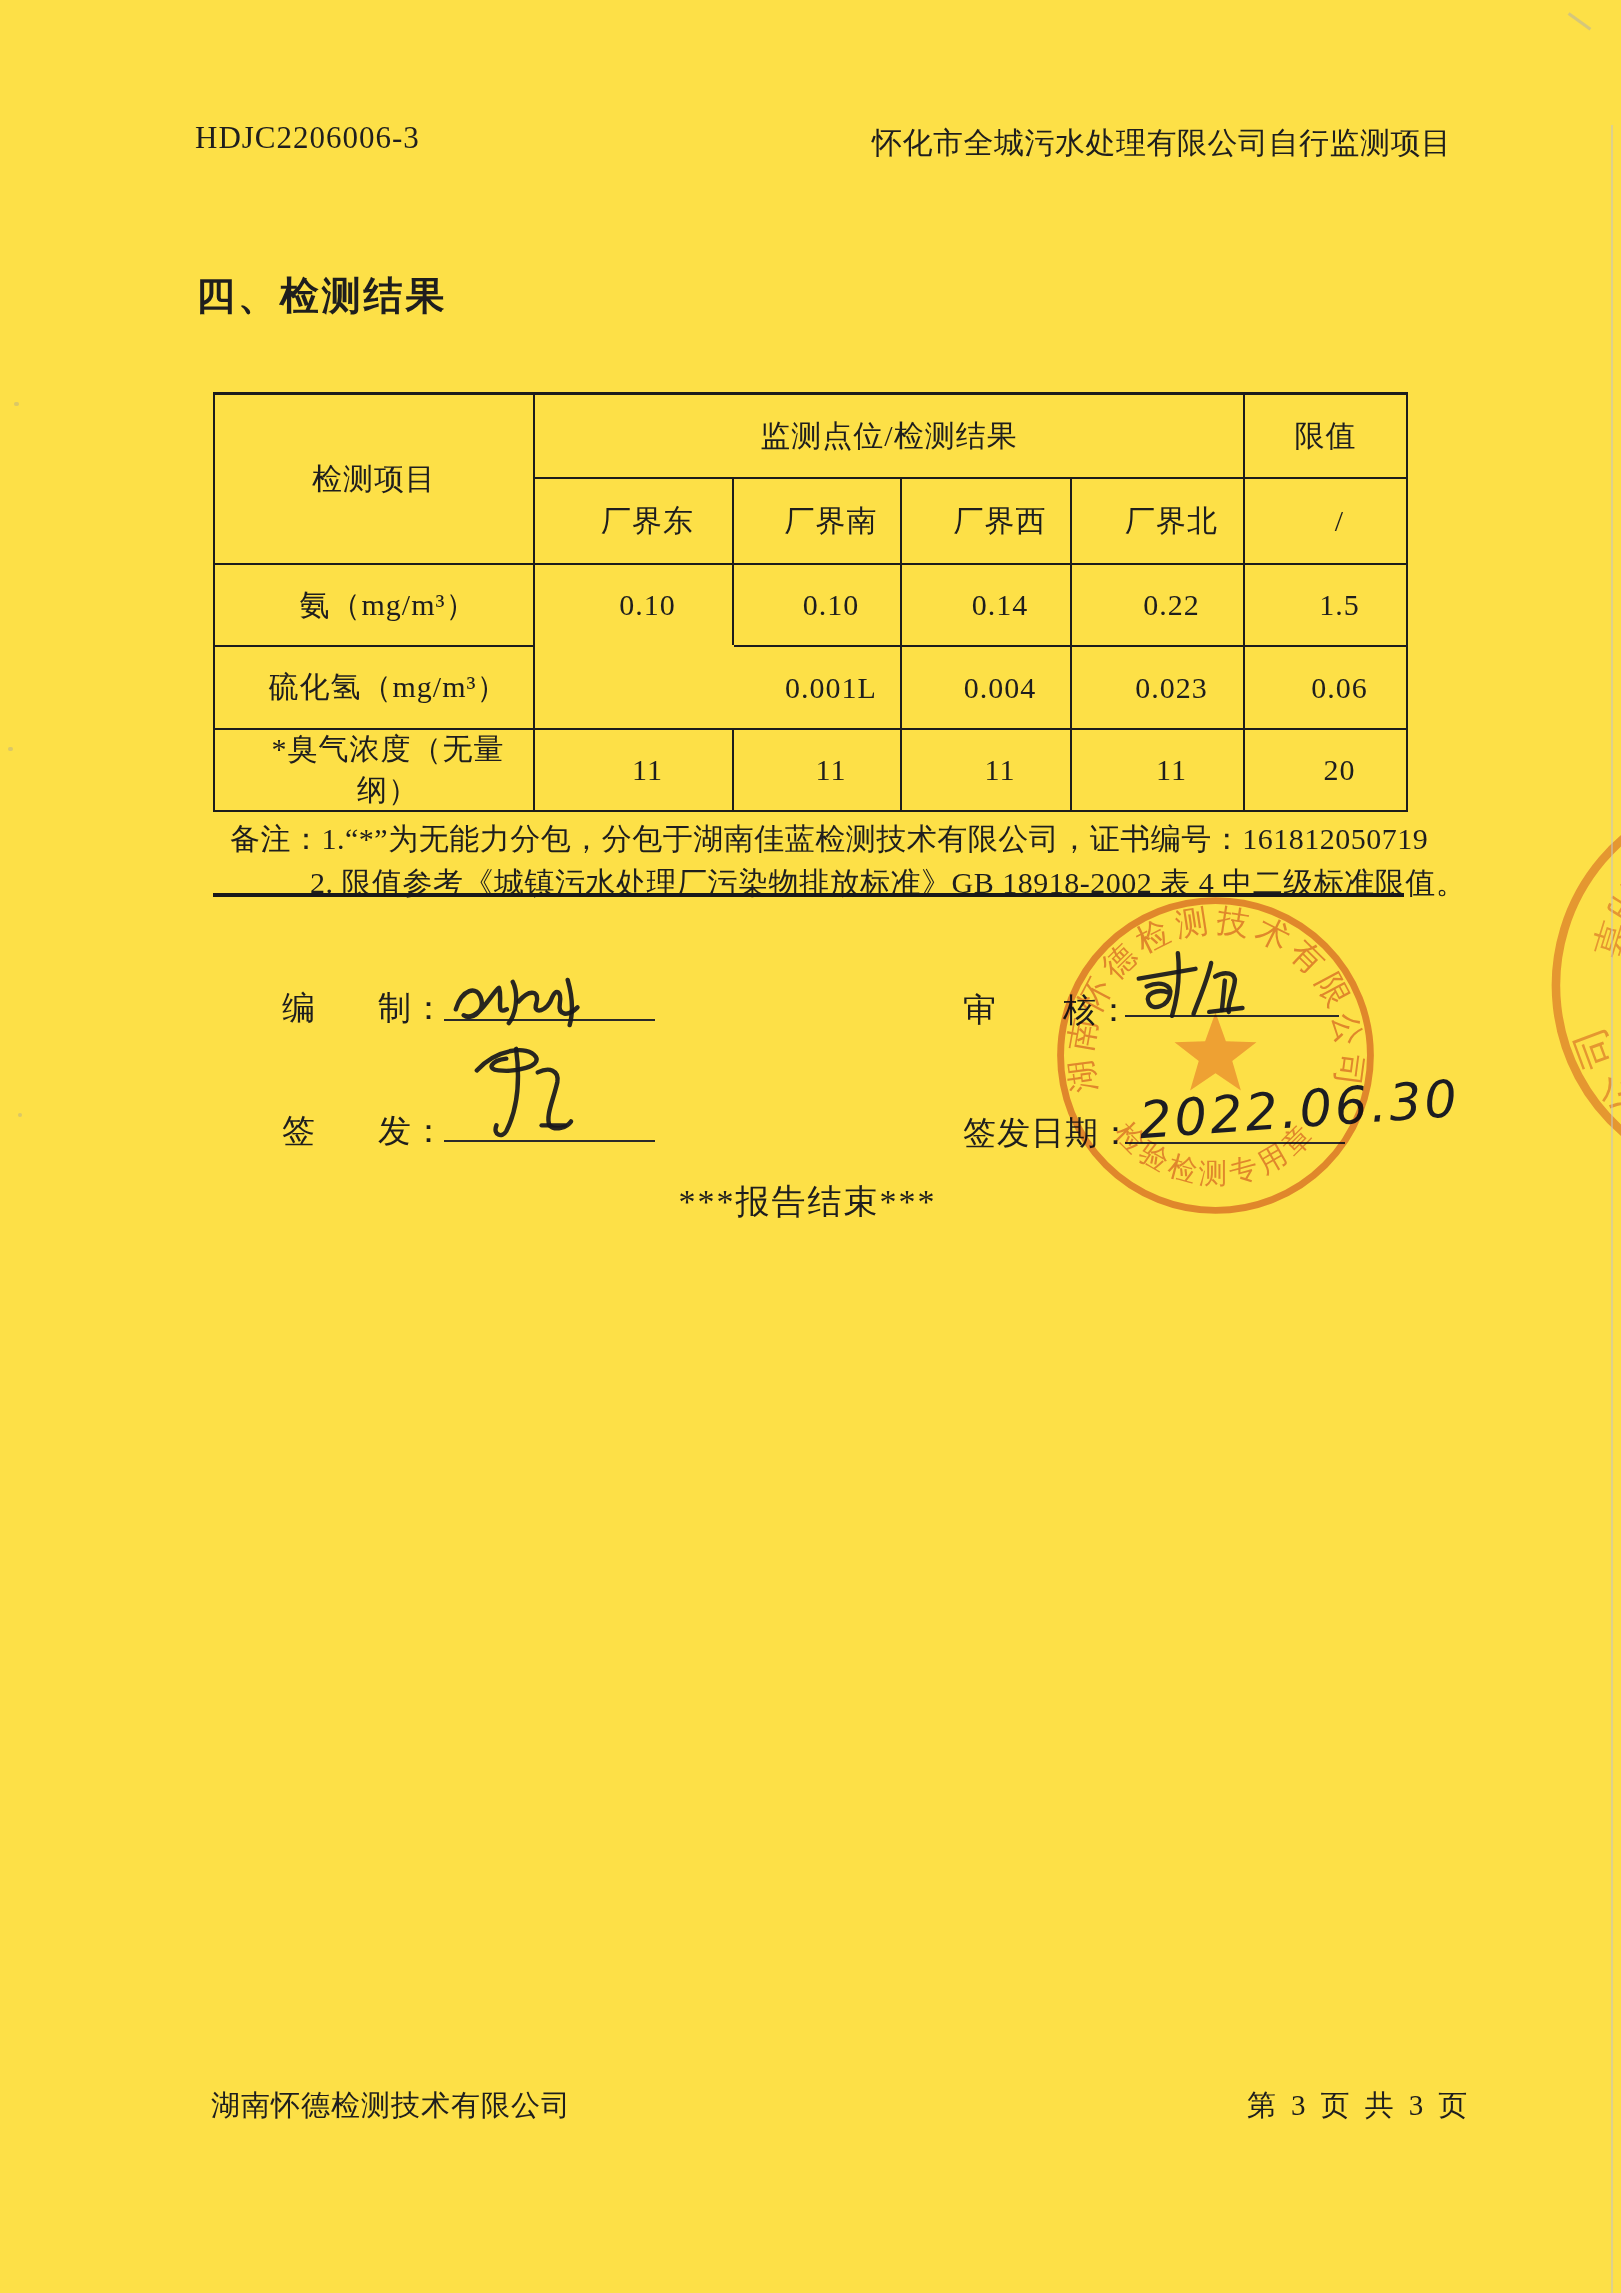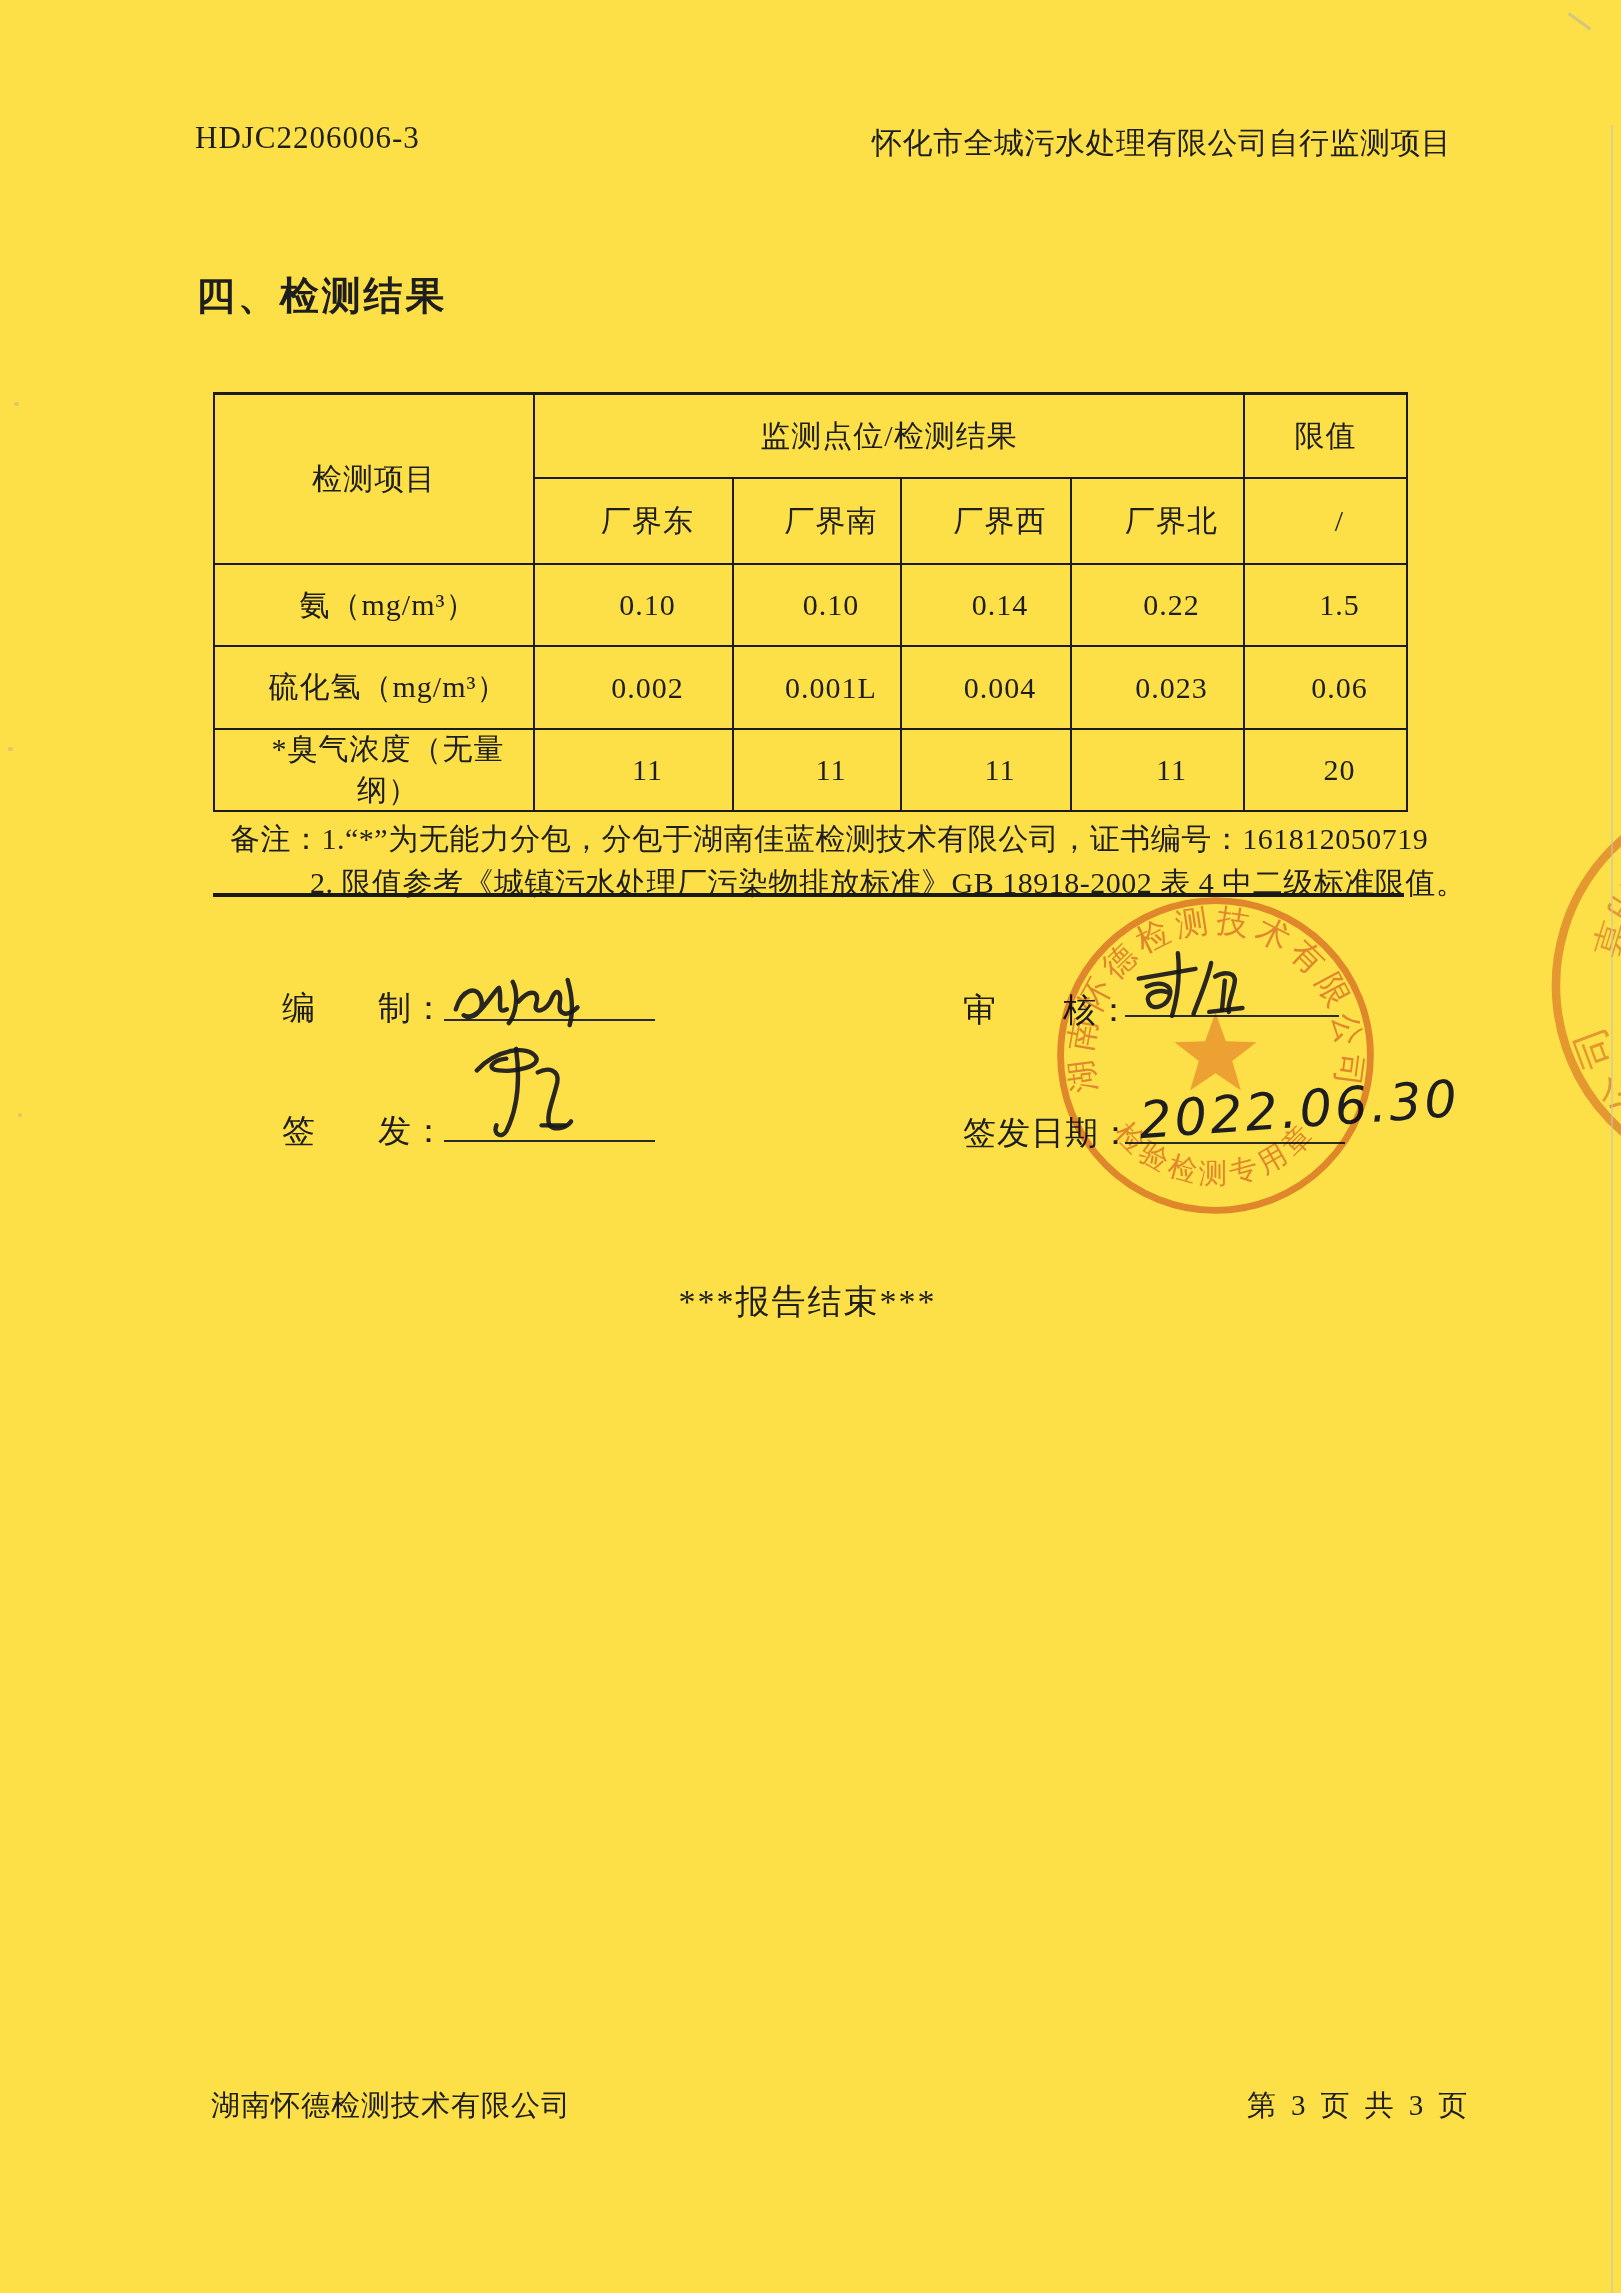--- a/index.html
+++ b/index.html
@@ -43,21 +43,21 @@
   
   .lbl{font-size:33px; letter-spacing:1px;}
   .sig-line{height:0; border-bottom:2px solid #2a2a2a;}
   .date-script{
     font-family:"DejaVu Sans",sans-serif; font-style:italic; font-size:51px;
     color:#1d1d22; transform:rotate(-4deg); letter-spacing:2.9px; white-space:nowrap;
   }
   .sig-svg{overflow:visible;}
   .sig-svg path{fill:none; stroke:#17171c; stroke-width:4.5; stroke-linecap:round; stroke-linejoin:round; opacity:.92;}
   
-  .report-end{left:0; top:1279px; width:1615px; text-align:center; font-size:34px; letter-spacing:2px;}
+  .report-end{left:0; top:1179px; width:1615px; text-align:center; font-size:34px; letter-spacing:2px;}
   .footer-company{left:211px; top:2086px; font-size:29px; letter-spacing:1px;}
   .footer-page{left:1247px; top:2086px; font-size:29px; letter-spacing:3.9px;}
   
   .stamp{mix-blend-mode:multiply; opacity:.85;}
   .stamp-main{left:1039px; top:879px;}
   .stamp-side{left:1529px; top:765px; transform:rotate(152deg); opacity:.7;}
   
   .scan-edge{left:1611px; top:125px; width:2px; height:2168px; background:#c2c2c6; opacity:.55;}
   .corner-mark{left:1566px; top:19.6px; width:27.4px; height:2.9px; background:#adadb0; opacity:.5; transform:rotate(36deg);}
   .speck{width:4.9px; height:3.9px; background:#9b9ba0; border-radius:2px; opacity:.35;}
@@ -84,21 +84,20 @@
     <div class="cell top3 last" style="grid-row:2;grid-column:6">/</div>
 
     <div class="cell top3" style="grid-row:3;grid-column:1">氨（mg/m³）</div>
     <div class="cell top3" style="grid-row:3;grid-column:2">0.10</div>
     <div class="cell top3" style="grid-row:3;grid-column:3">0.10</div>
     <div class="cell top3" style="grid-row:3;grid-column:4">0.14</div>
     <div class="cell top3" style="grid-row:3;grid-column:5">0.22</div>
     <div class="cell top3 last" style="grid-row:3;grid-column:6">1.5</div>
 
     <div class="cell top3" style="grid-row:4;grid-column:1">硫化氢（mg/m³）</div>
-    <div class="cell top3" style="grid-row:4;grid-column:2">0.002</div>
     <div class="cell top3" style="grid-row:4;grid-column:3">0.001L</div>
     <div class="cell top3" style="grid-row:4;grid-column:4">0.004</div>
     <div class="cell top3" style="grid-row:4;grid-column:5">0.023</div>
     <div class="cell top3 last" style="grid-row:4;grid-column:6">0.06</div>
 
     <div class="cell top3" style="grid-row:5;grid-column:1">*臭气浓度（无量纲）</div>
     <div class="cell top3" style="grid-row:5;grid-column:2">11</div>
     <div class="cell top3" style="grid-row:5;grid-column:3">11</div>
     <div class="cell top3" style="grid-row:5;grid-column:4">11</div>
     <div class="cell top3" style="grid-row:5;grid-column:5">11</div>

